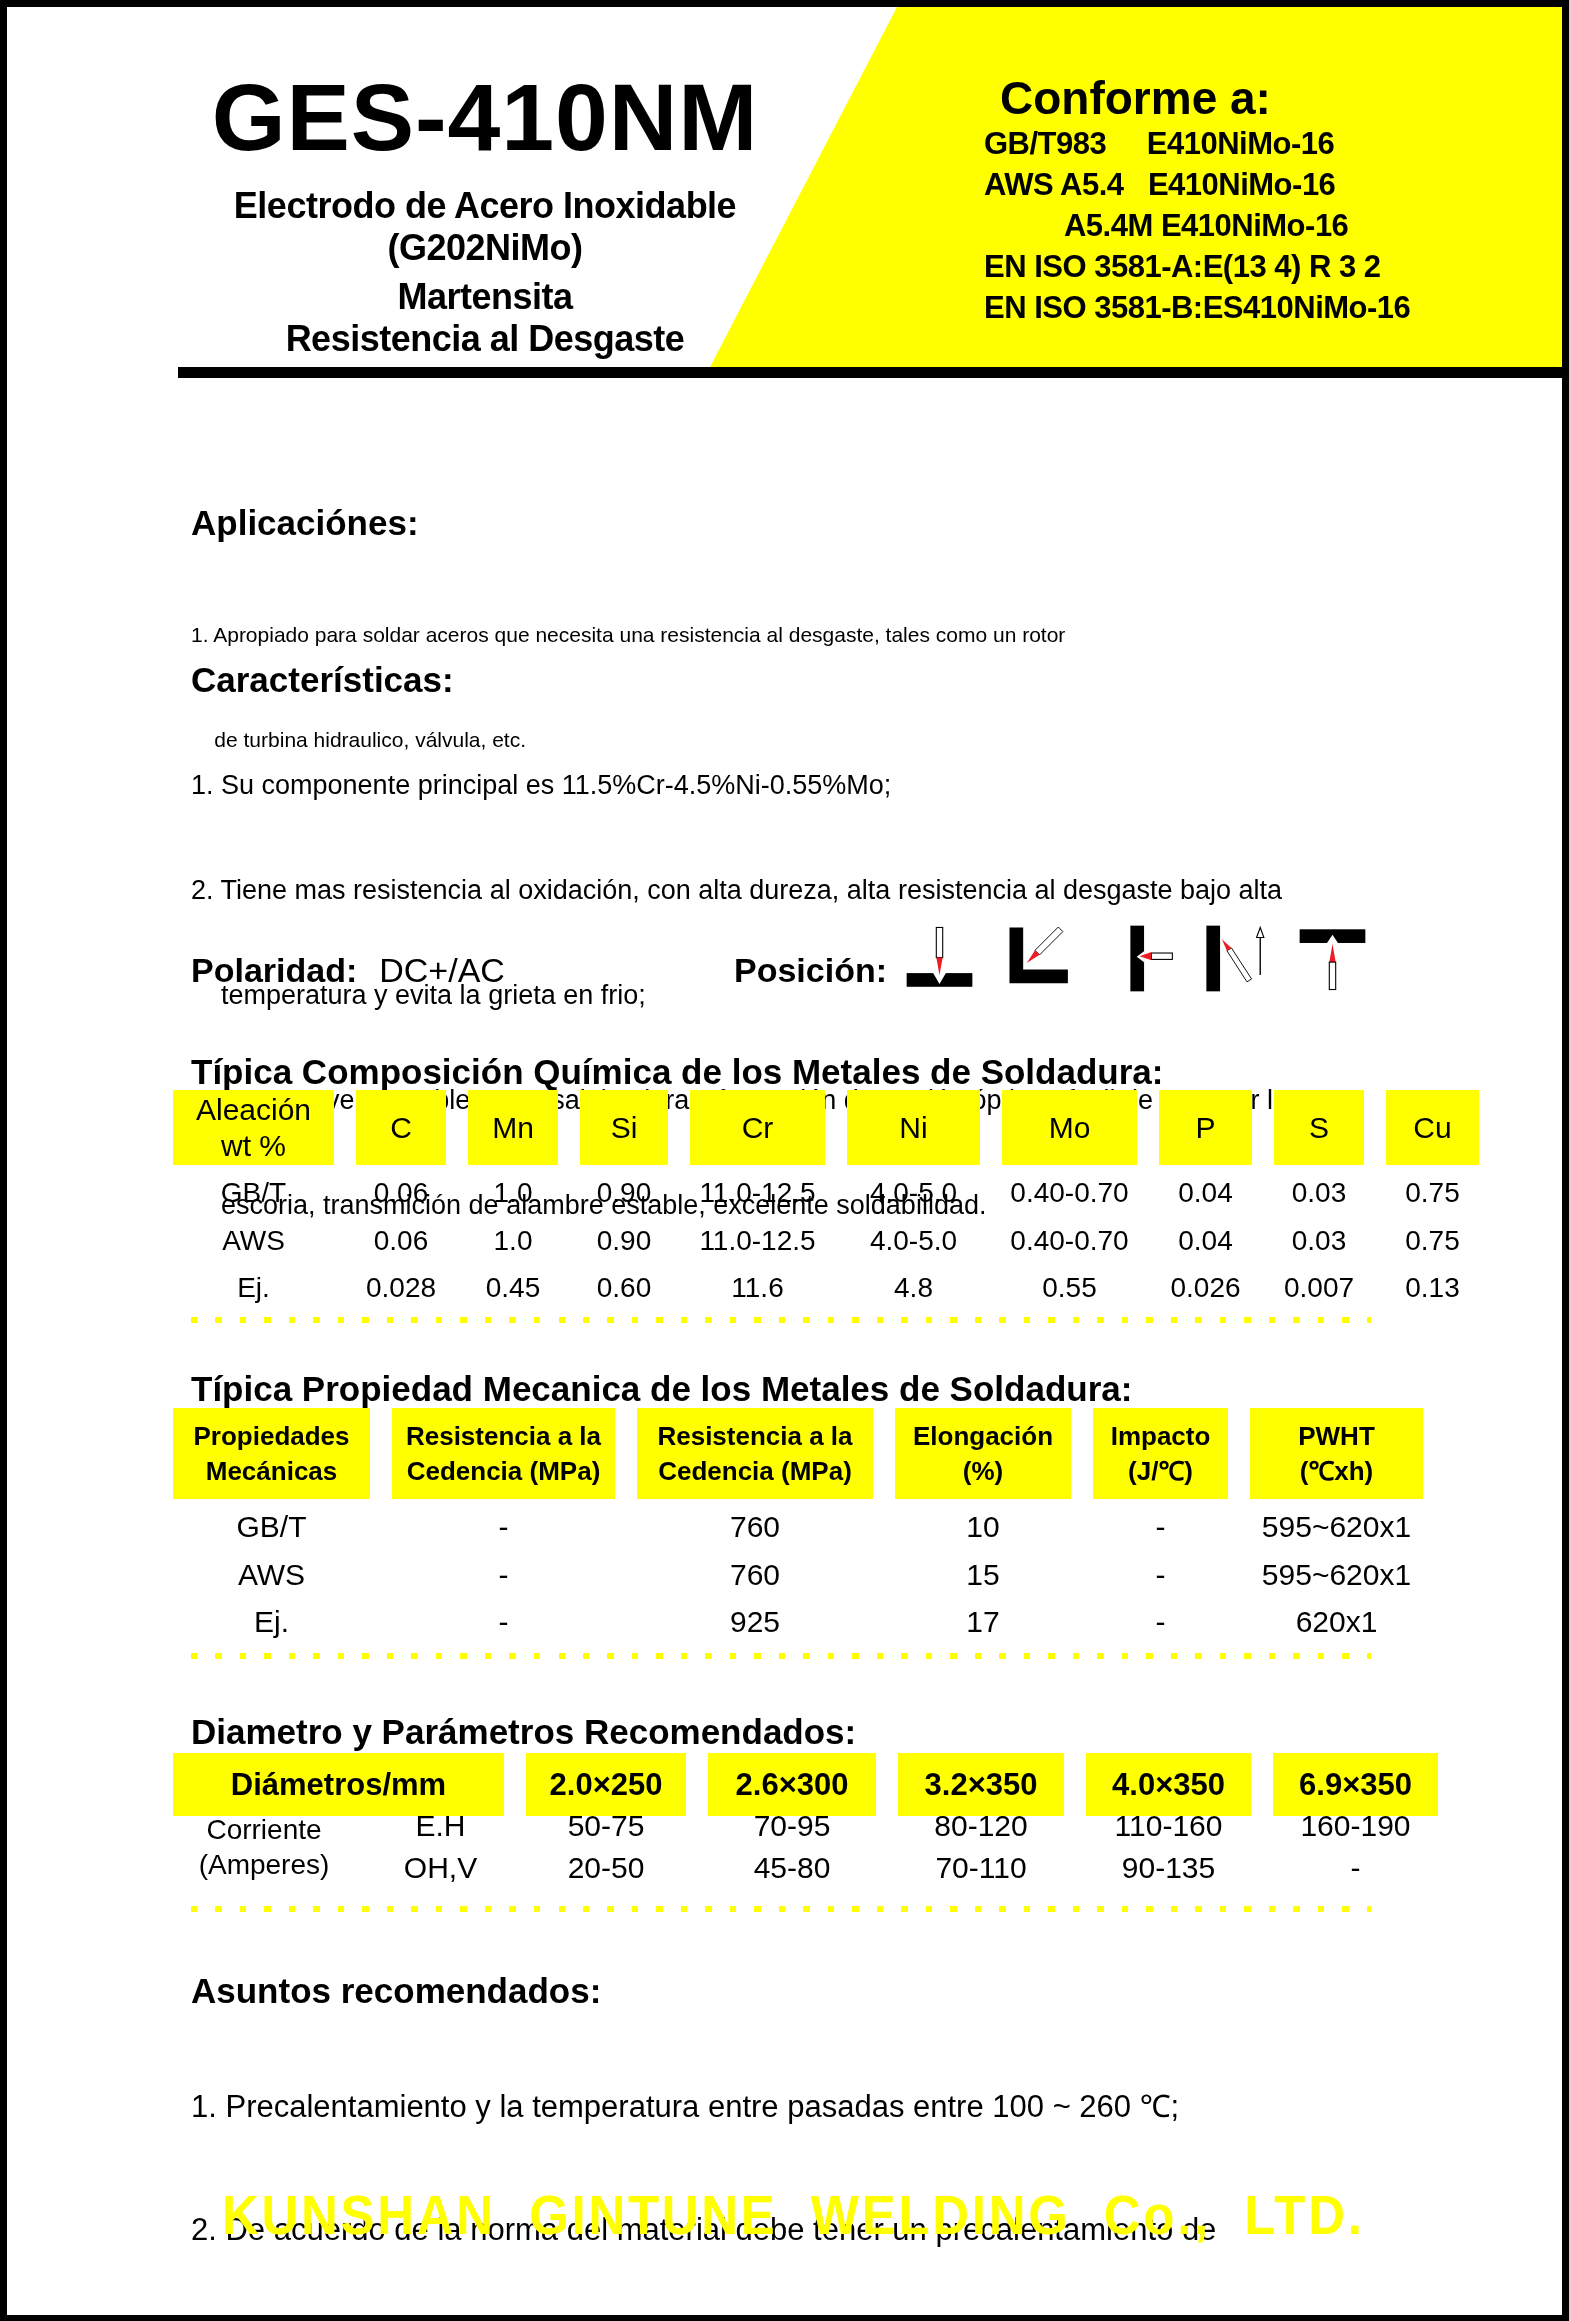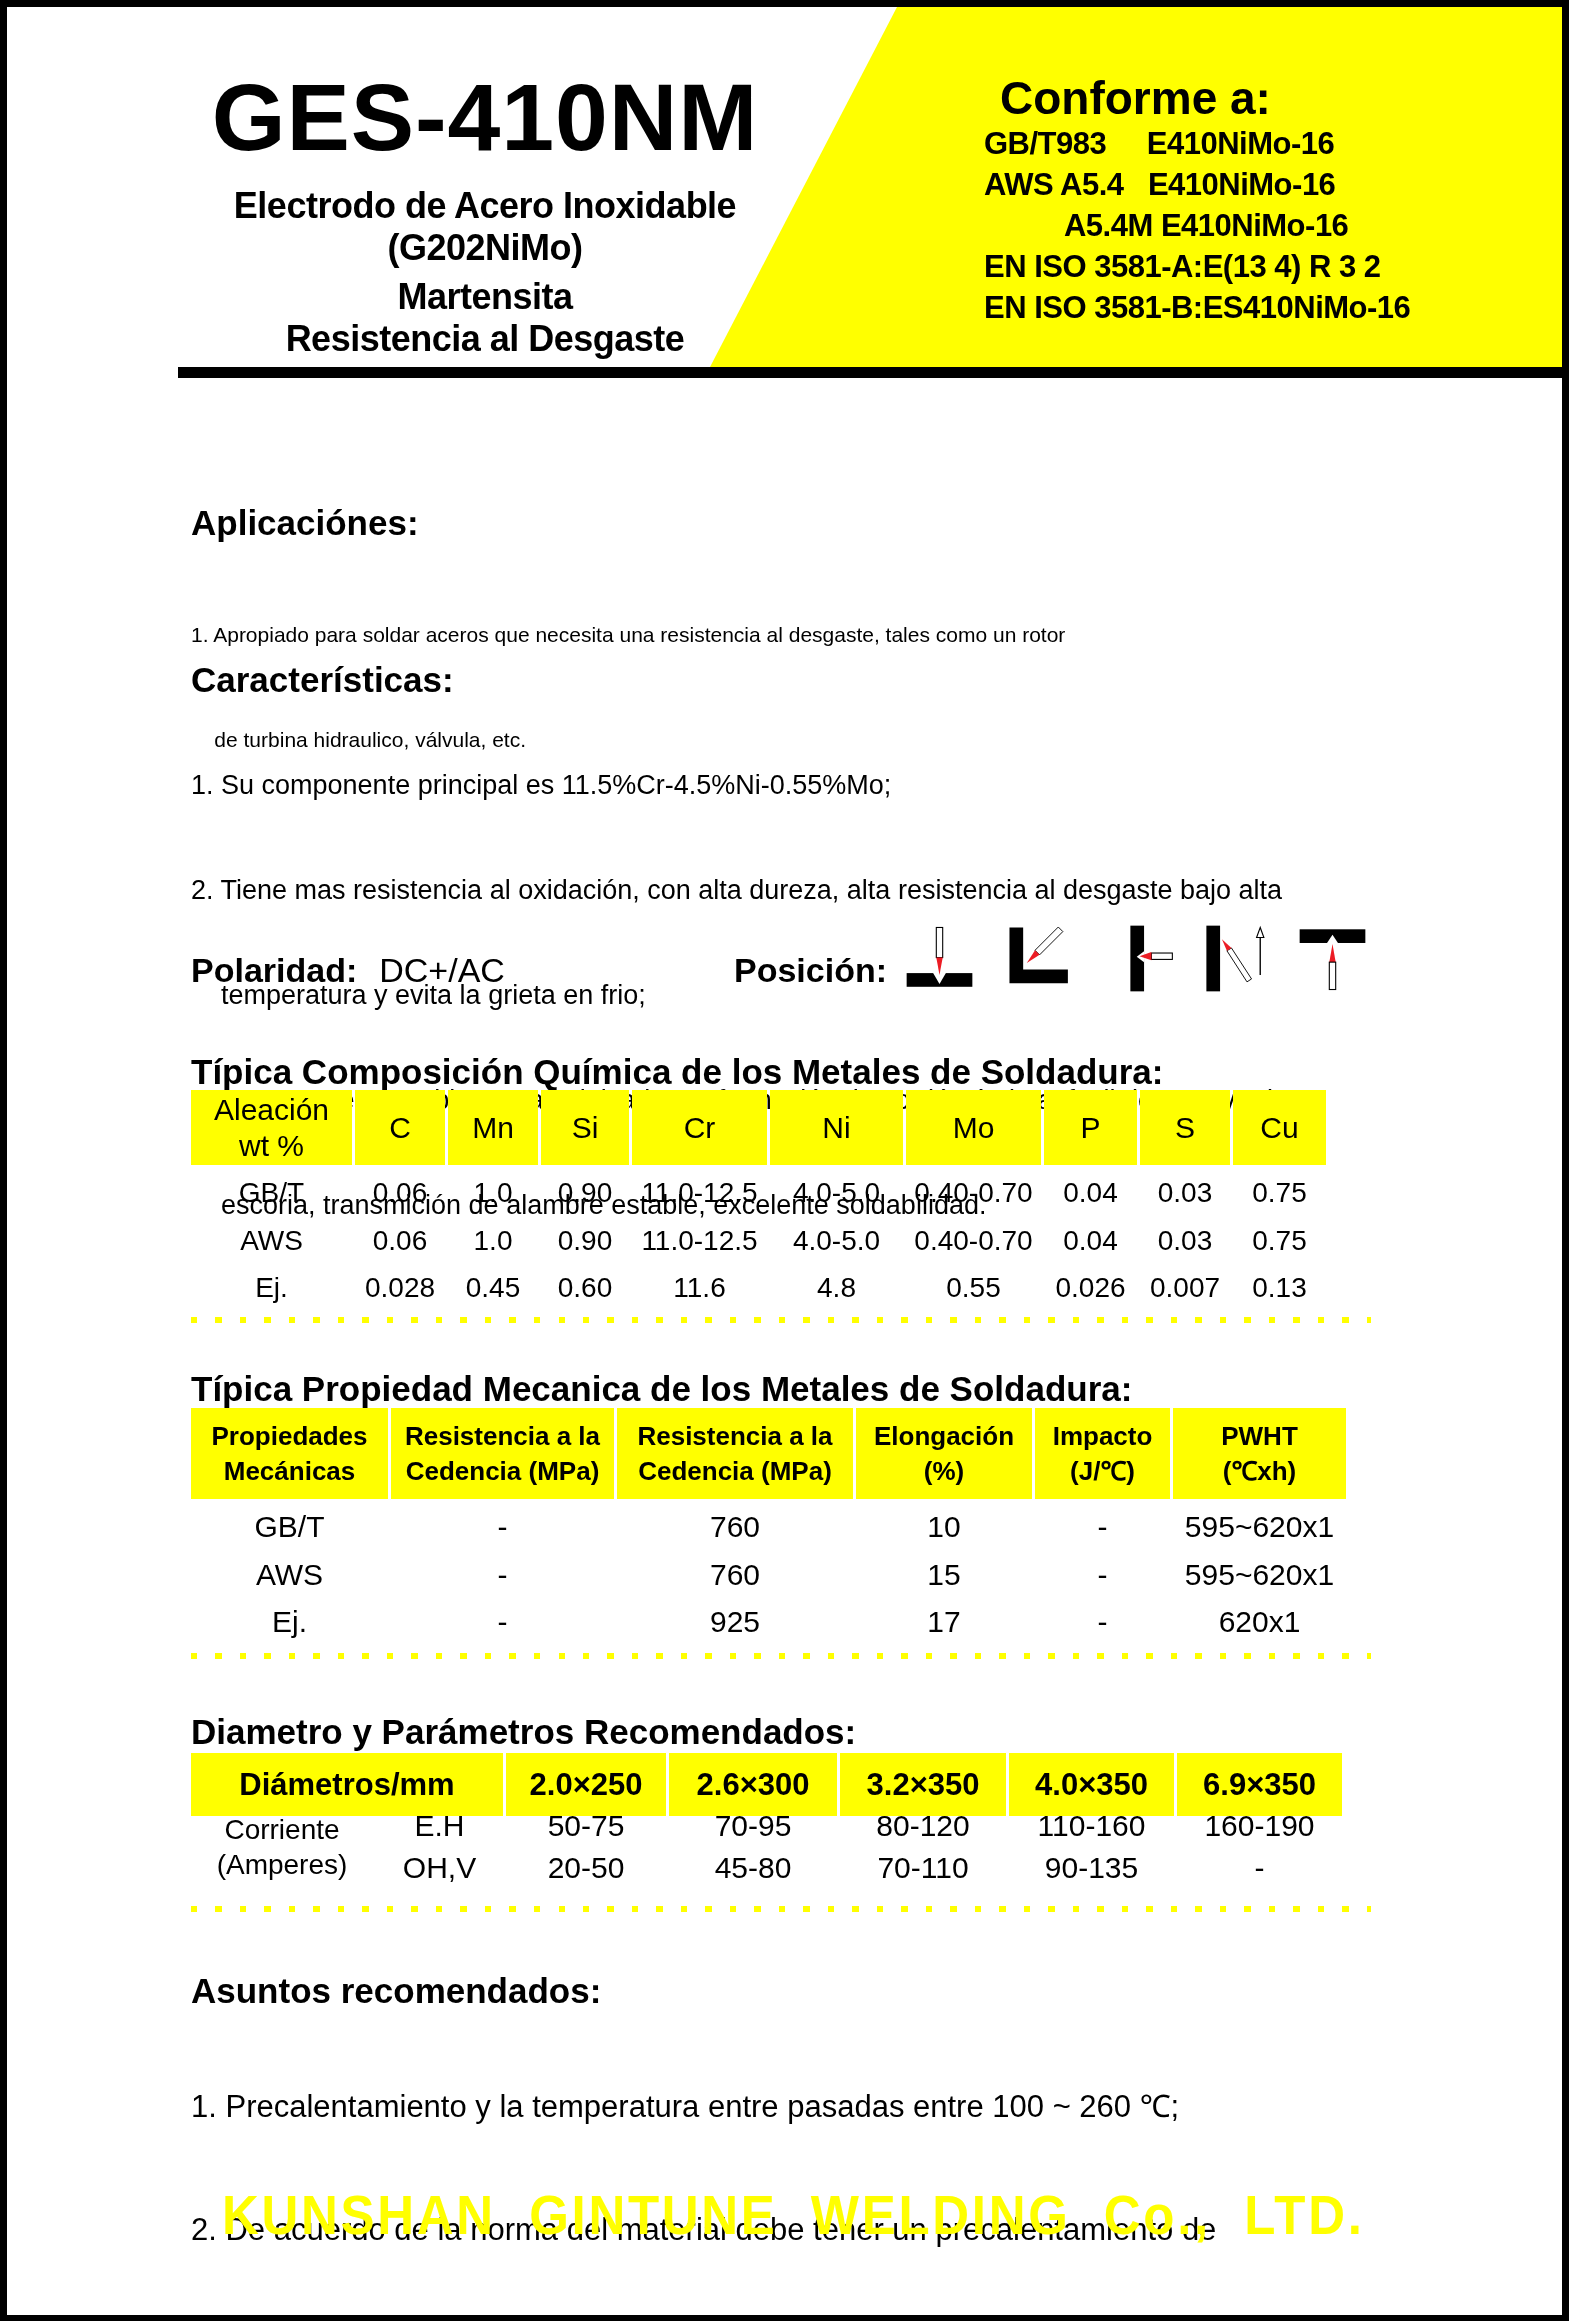--- a/index.html
+++ b/index.html
@@ -36,21 +36,21 @@
   .car-lines{position:absolute;left:184px;top:691px;font-size:27px;line-height:35px;white-space:pre;}
   .pol-row{position:absolute;left:184px;top:944px;font-size:34px;}
   .pol-row .lbl{font-weight:700;}
   .pol-row .val{font-weight:400;margin-left:22px;}
   .pos-label{position:absolute;left:727px;top:944px;font-size:34px;font-weight:700;}
   .pos-icon{position:absolute;top:915px;width:73px;height:73px;}
   .pi0{left:896px;} .pi1{left:997px;} .pi2{left:1096px;} .pi3{left:1193px;} .pi4{left:1289px;}
   
   .tbl-title{position:absolute;left:184px;font-size:35px;font-weight:700;line-height:36px;}
   .t1-title{top:1047px;} .t2-title{top:1364px;} .t3-title{top:1707px;}
-  .grid{position:absolute;left:184px;display:grid;column-gap:3px;}
+  .grid{position:absolute;left:166px;display:grid;column-gap:22px;}
   .chem-cols{grid-template-columns:161px 90px 90px 88px 135px 133px 135px 93px 90px 93px;}
   .mech-cols{grid-template-columns:197px 223px 236px 176px 135px 173px;}
   .diam-cols{grid-template-columns:182px 127px 160px 168px 166px 165px 165px;}
   .ycell{background:#FFFF00;display:flex;align-items:center;justify-content:center;
          text-align:center;white-space:pre-line;}
   .chem-head{top:1083px;height:75px;}
   .chem-head .ycell{font-size:30px;line-height:36px;}
   .mech-head{top:1401px;height:91px;}
   .mech-head .ycell{font-size:26px;font-weight:700;line-height:35px;}
   .diam-head{top:1746px;height:63px;}

